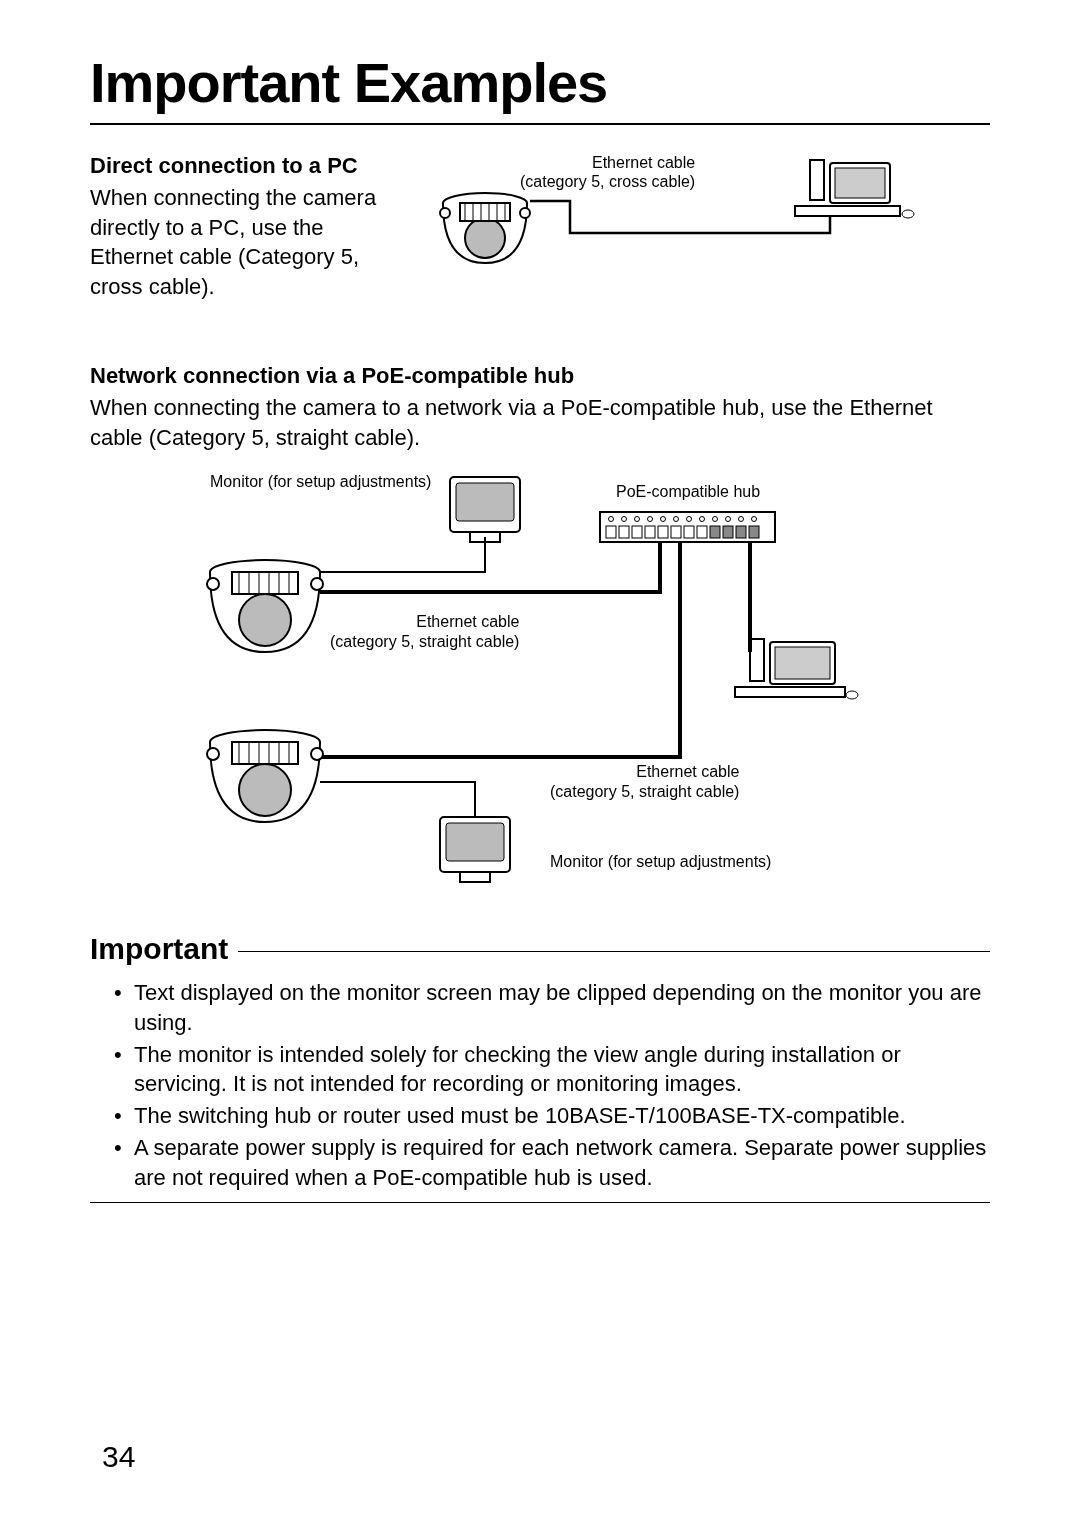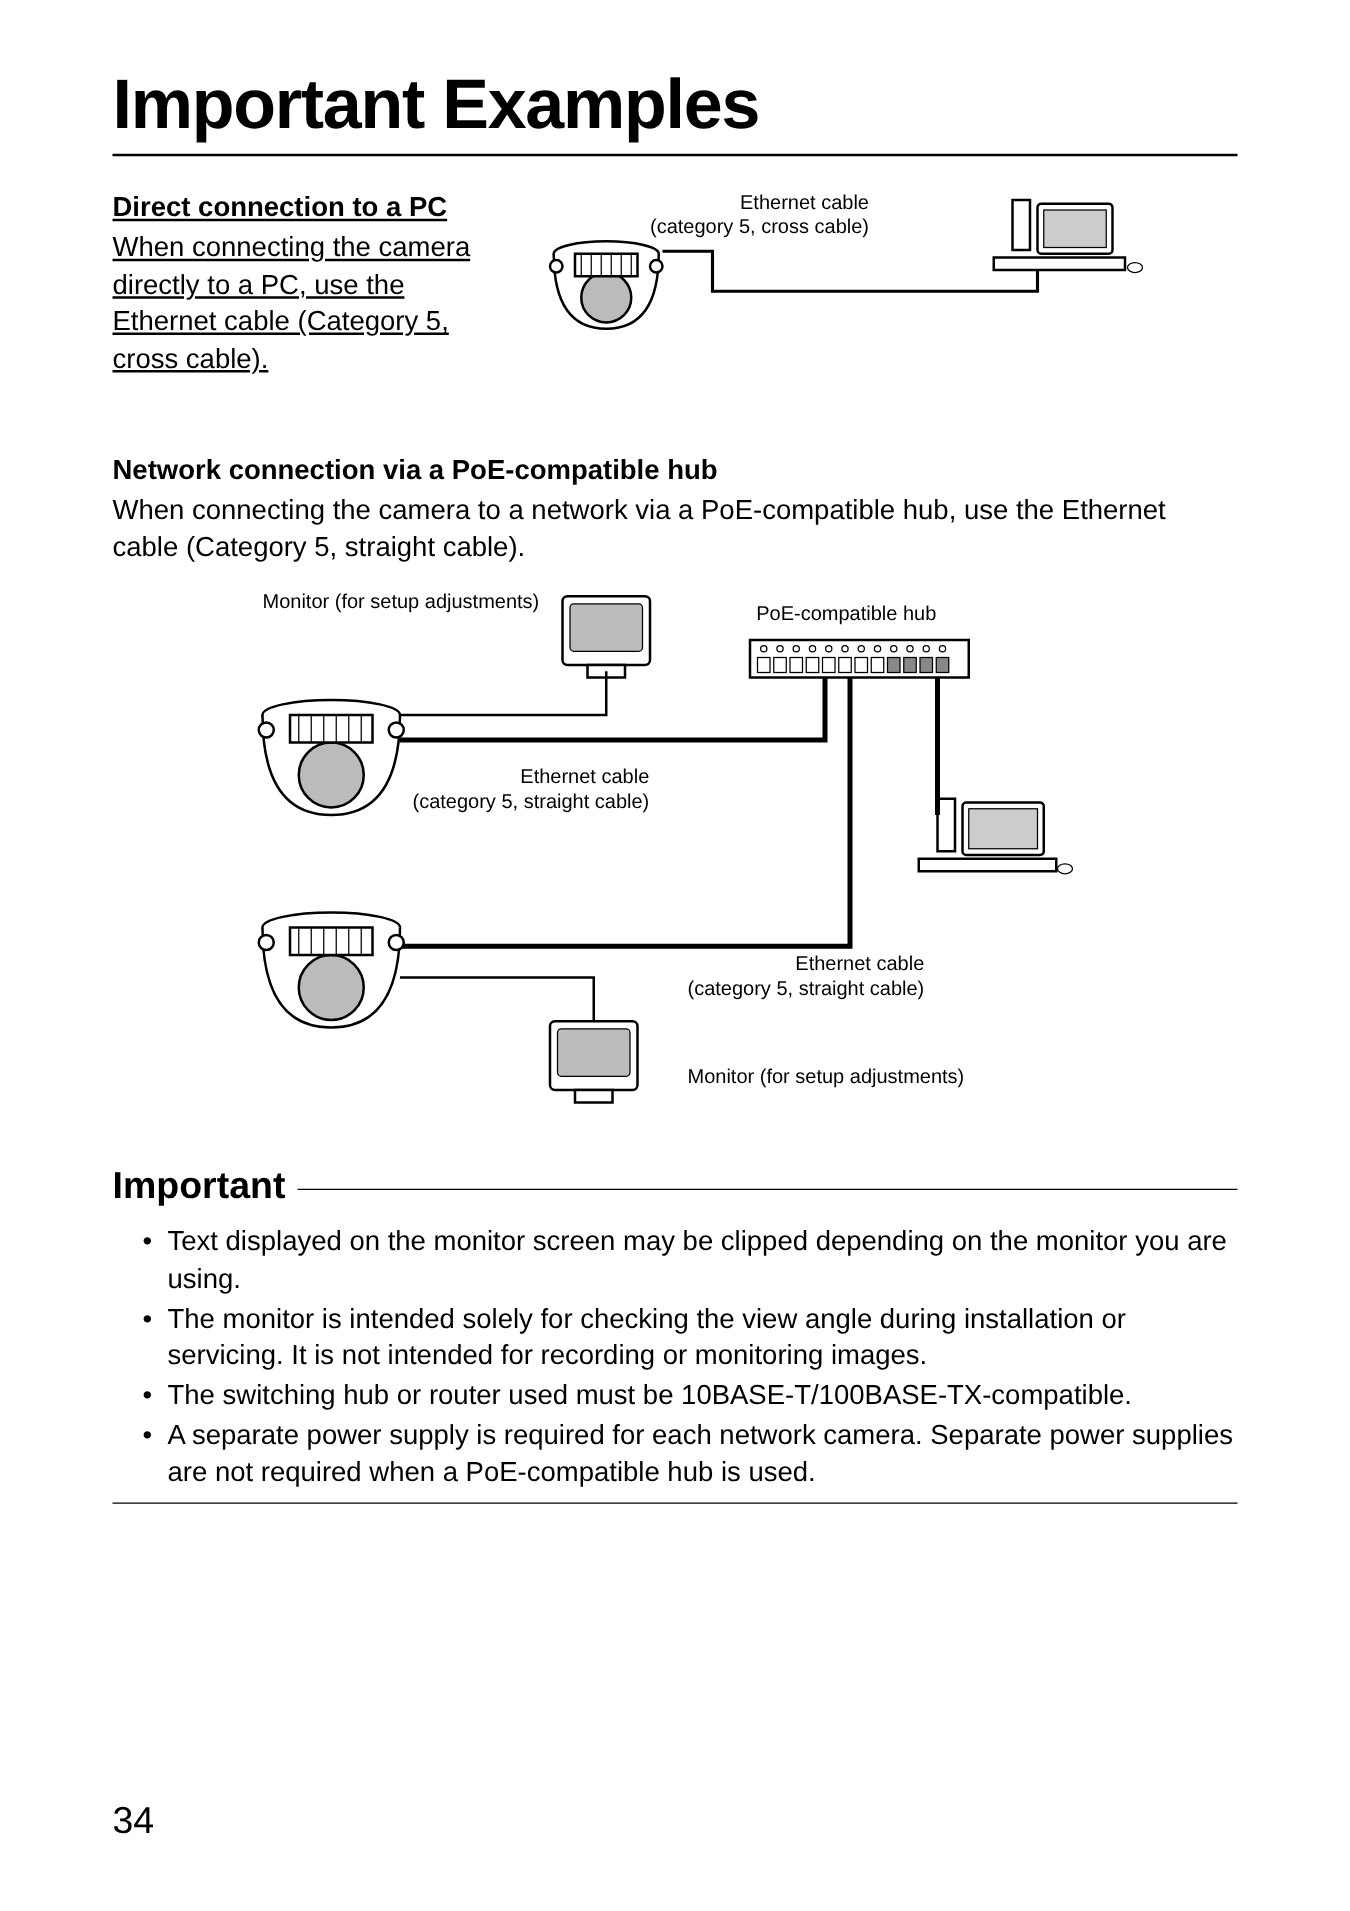--- a/index.html
+++ b/index.html
@@ -18,21 +18,21 @@
       font-size: 56px;
       letter-spacing: -1px;
       margin-bottom: 8px;
     }
     .hr { border-bottom: 2px solid #000; margin-bottom: 28px; }
     .section1 {
       display: flex;
       gap: 30px;
       margin-bottom: 40px;
     }
-    .section1-text { flex: 0 0 310px; text-decoration: underline; }
+    .section1-text { flex: 0 0 310px; }
     .bold-title { font-weight: 700; font-size: 22px; margin-bottom: 4px; }
     .body-text { font-size: 22px; line-height: 1.35; }
     .diagram1 {
       flex: 1;
       position: relative;
       height: 170px;
     }
     .diagram-label { font-size: 16px; line-height: 1.2; text-align: right; }
     .diagram2 {
       position: relative;
@@ -58,21 +58,21 @@
     ul.important li::before {
       content: "•";
       position: absolute;
       left: 0;
       top: 0;
       font-size: 22px;
     }
     .end-line { border-bottom: 1.5px solid #000; margin-top: 10px; }
     .page-num {
       position: absolute;
-      left: 90px;
+      left: 102px;
       bottom: 55px;
       font-size: 30px;
     }
     svg { display: block; }
   </style>
 </head>
 <body>
 
 <h1>Important Examples</h1>
 <div class="hr"></div>
@@ -119,21 +119,21 @@
     </svg>
   </div>
 </div>
 
 <div class="bold-title">Network connection via a PoE-compatible hub</div>
 <div class="body-text">When connecting the camera to a network via a PoE-compatible hub, use the Ethernet cable (Category 5, straight cable).</div>
 
 <div class="diagram2">
 
   <div class="diagram-label" style="position:absolute;left:30px;top:0;">Monitor (for setup adjustments)</div>
-  <div class="diagram-label" style="position:absolute;left:425px;top:10px;">PoE-compatible hub</div>
+  <div class="diagram-label" style="position:absolute;left:436px;top:10px;">PoE-compatible hub</div>
   <div class="diagram-label" style="position:absolute;left:150px;top:140px;">
     <span>Ethernet cable</span><br>
     <span>(category 5, straight cable)</span>
   </div>
   <div class="diagram-label" style="position:absolute;left:370px;top:290px;">
     <span>Ethernet cable</span><br>
     <span>(category 5, straight cable)</span>
   </div>
   <div class="diagram-label" style="position:absolute;left:370px;top:380px;">Monitor (for setup adjustments)</div>
 

